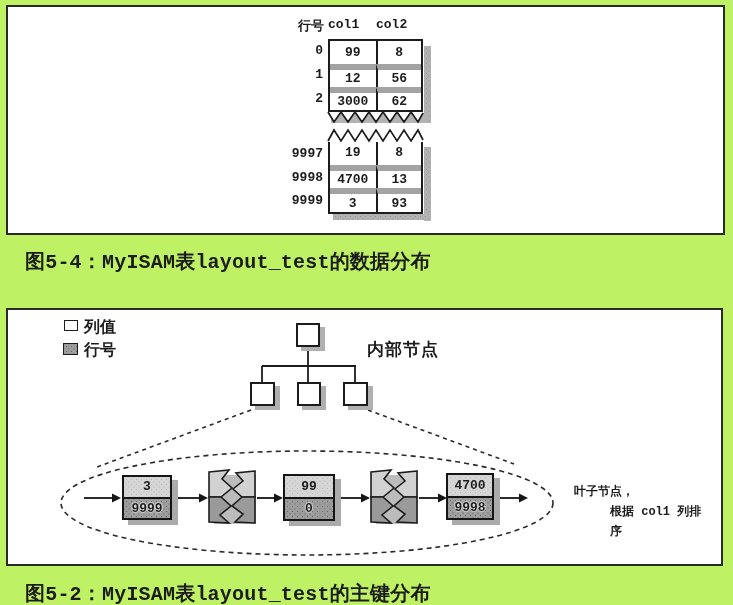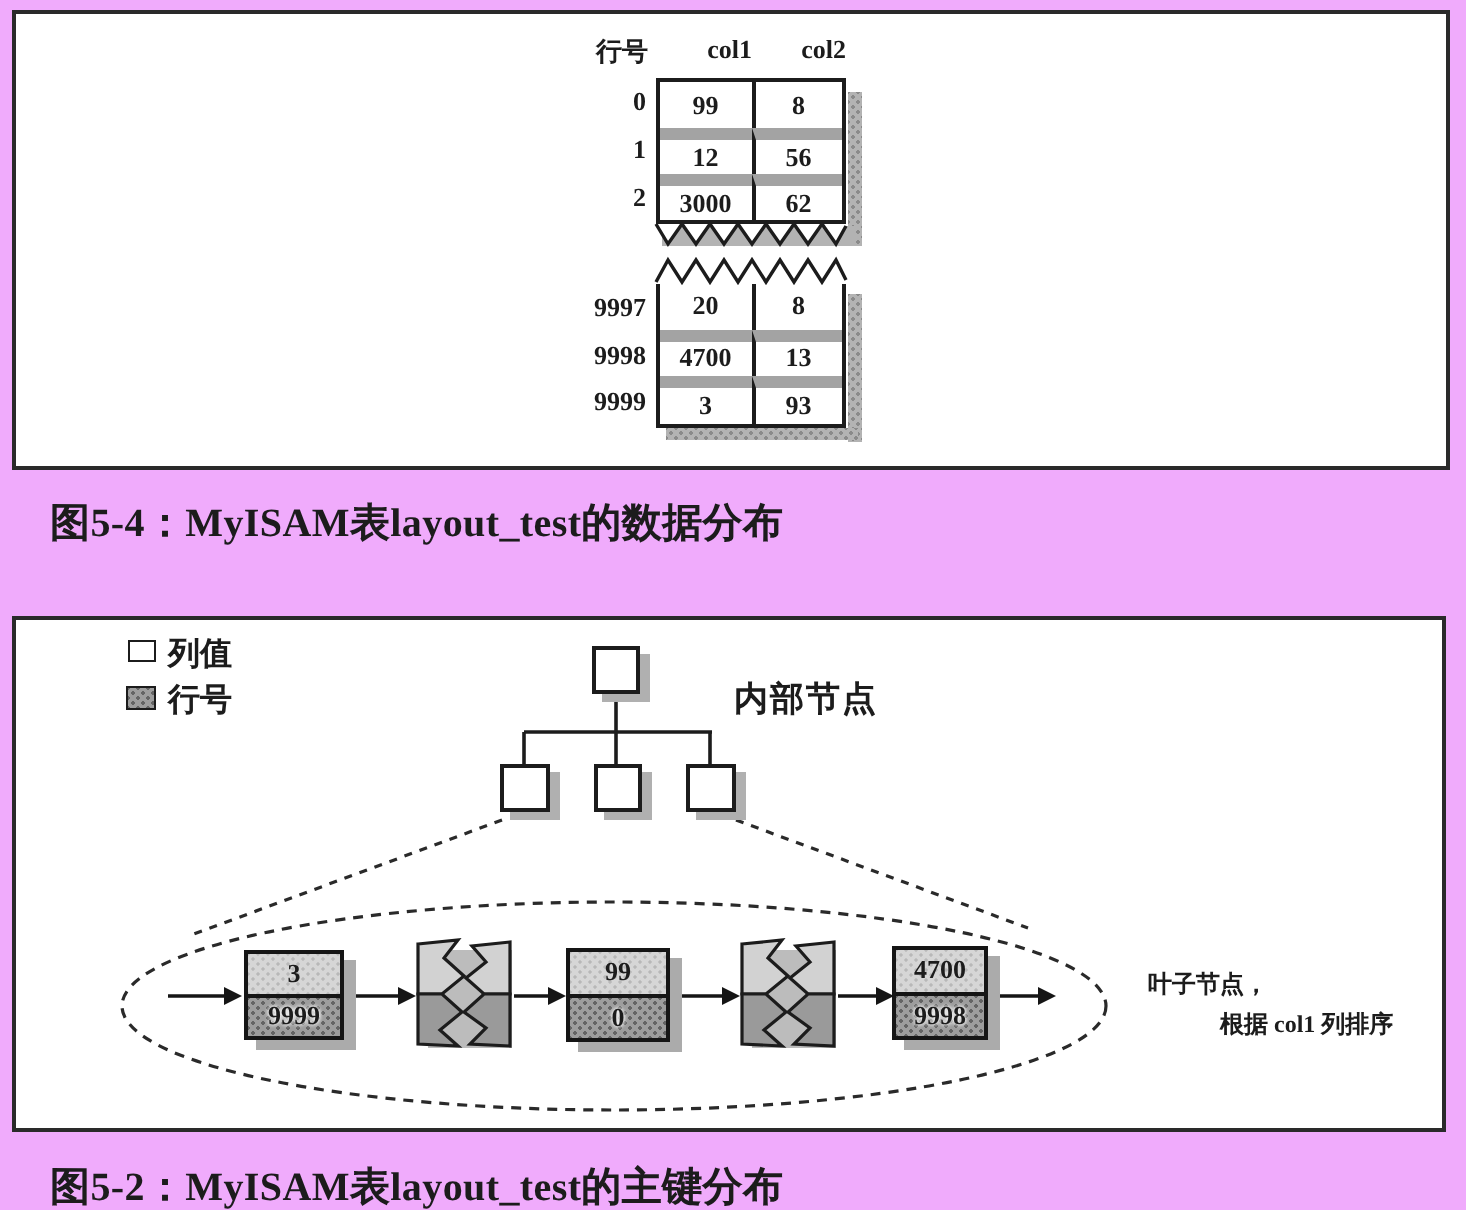--- a/index.html
+++ b/index.html
@@ -1,31 +1,31 @@
 <!DOCTYPE html>
 <html><head>
 <meta charset="utf-8">
 <style>
   html,body{margin:0;padding:0;background:#ffffff;}
-  .page{position:relative;width:733px;height:605px;background:#f0abfc;overflow:hidden;
-        font-family:Liberation Serif, serif;color:#1c1c1c;}
+  .page{position:relative;width:733px;height:605px;background:#bef264;overflow:hidden;
+        font-family:Liberation Mono, monospace;color:#1c1c1c;}
   .frame{position:absolute;border:2px solid #2a2a2a;background:#ffffff;box-sizing:border-box;z-index:1;}
   #frame1{left:6px;top:5px;width:719px;height:230px;}
   #frame2{left:6px;top:308px;width:717px;height:258px;}
   .caption{position:absolute;left:25px;font-weight:bold;font-size:20px;letter-spacing:.2px;z-index:2;}
   
   .piece{position:absolute;left:328px;top:39px;width:95px;height:73px;box-sizing:border-box;
          border:2px solid #1c1c1c;display:grid;grid-template-columns:1fr 1fr;
          grid-template-rows:1fr 1fr 1fr;background:#fff;z-index:2;}
   #piece2{top:141px;border-top:none;}
   .cell{display:flex;align-items:center;justify-content:center;font-weight:bold;font-size:13px;}
   .cell.c2{border-left:2px solid #1c1c1c;}
   .cell.rn{border-top:6px solid #a3a3a3;}
   .rowlab{position:absolute;left:283px;width:40px;text-align:right;font-weight:bold;font-size:13px;z-index:2;}
-  .colhead{position:absolute;top:17px;text-align:right;font-weight:bold;font-size:13px;z-index:2;}
+  .colhead{position:absolute;top:17px;text-align:left;font-weight:bold;font-size:13px;z-index:2;}
   .speckle-mid{background-color:#b3b3b3;
     background-image:radial-gradient(#8a8a8a 24%,transparent 25%),radial-gradient(#8a8a8a 24%,transparent 25%);
     background-size:5px 5px;background-position:0 0,2.5px 2.5px;}
   .speckle-light{background-color:#d6d6d6;
     background-image:radial-gradient(#b8b8b8 22%,transparent 23%),radial-gradient(#b8b8b8 22%,transparent 23%);
     background-size:5px 5px;background-position:0 0,2.5px 2.5px;}
   .speckle-dark{background-color:#9d9d9d;
     background-image:radial-gradient(#646464 24%,transparent 25%),radial-gradient(#646464 24%,transparent 25%);
     background-size:5px 5px;background-position:0 0,2.5px 2.5px;}
   .shadow-strip{position:absolute;z-index:2;}
@@ -60,21 +60,21 @@
   <div class="piece" id="piece1">
     <div class="cell">99</div>
     <div class="cell c2">8</div>
     <div class="cell rn">12</div>
     <div class="cell c2 rn">56</div>
     <div class="cell rn">3000</div>
     <div class="cell c2 rn">62</div>
   </div>
 
   <div class="piece" id="piece2">
-    <div class="cell">20</div>
+    <div class="cell">19</div>
     <div class="cell c2">8</div>
     <div class="cell rn">4700</div>
     <div class="cell c2 rn">13</div>
     <div class="cell rn">3</div>
     <div class="cell c2 rn">93</div>
   </div>
 
   <div class="rowlab" style="top:43px;">0</div>
   <div class="rowlab" style="top:67px;">1</div>
   <div class="rowlab" style="top:91px;">2</div>

